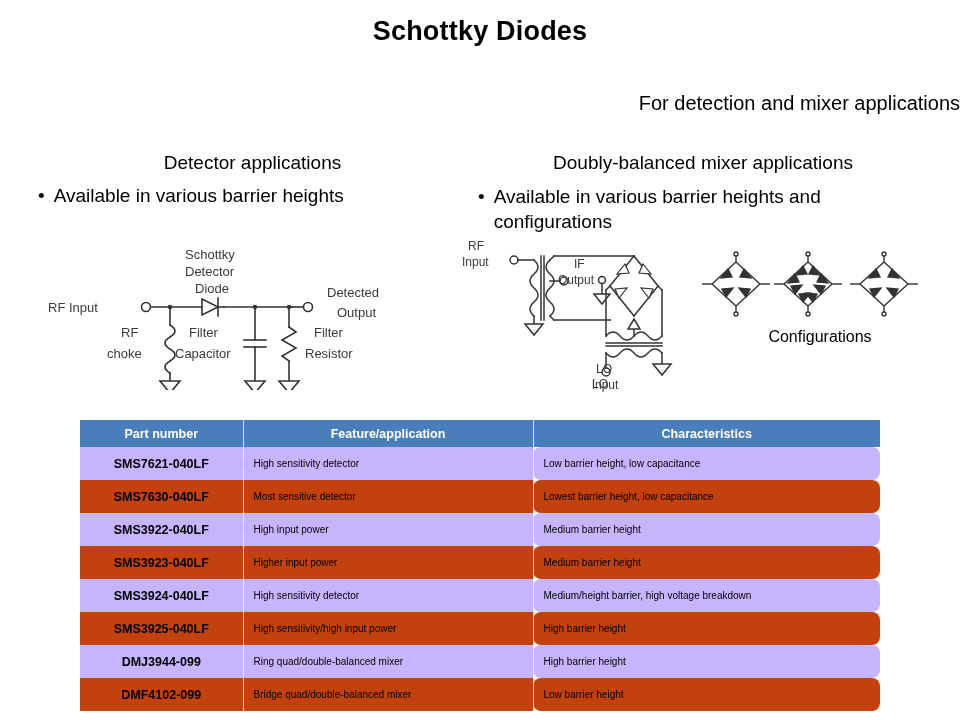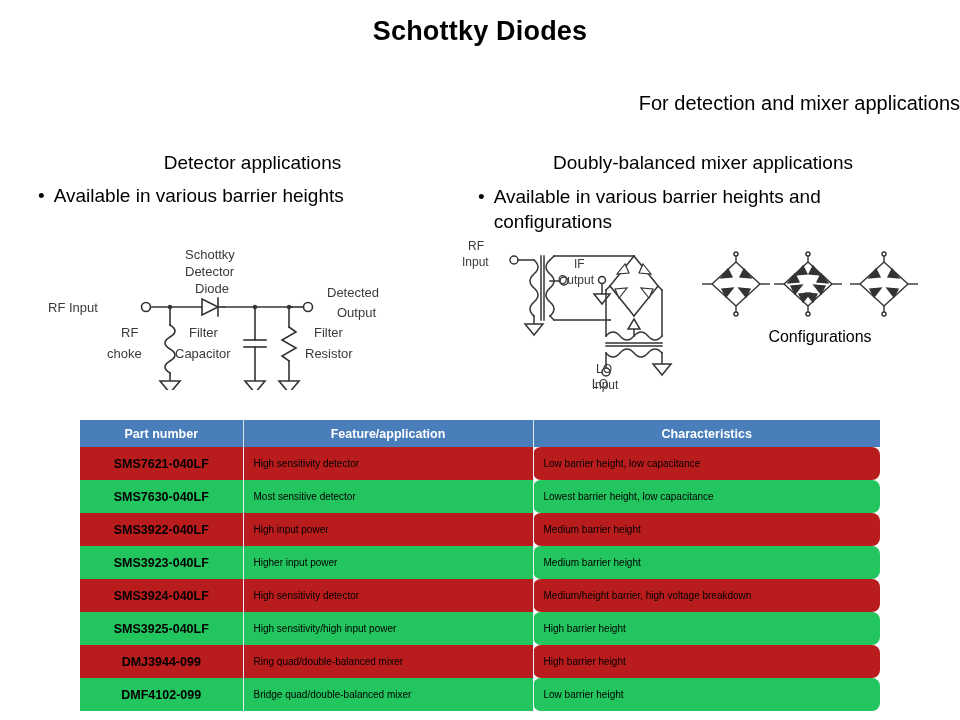--- a/index.html
+++ b/index.html
@@ -89,22 +89,22 @@
     padding:0 10px;
     border-right:1px solid #e8edf6;
     vertical-align:middle;
   }
   table.parts td:last-child{border-right:none;border-radius:8px;}
   table.parts td.part{
     text-align:center;
     font-weight:bold;
     font-size:12.5px;
   }
-  table.parts tr.odd td{background:#b91c1c;}
-  table.parts tr.even td{background:#22c55e;}
+  table.parts tr.odd td{background:#c4b5fd;}
+  table.parts tr.even td{background:#c2410c;}
   .c1{width:163px;}
   .c2{width:290px;}
   .c3{width:347px;}
 </style>
 </head>
 <body>
 
 <div class="slide">
 
   <div class="title">Schottky Diodes</div>

